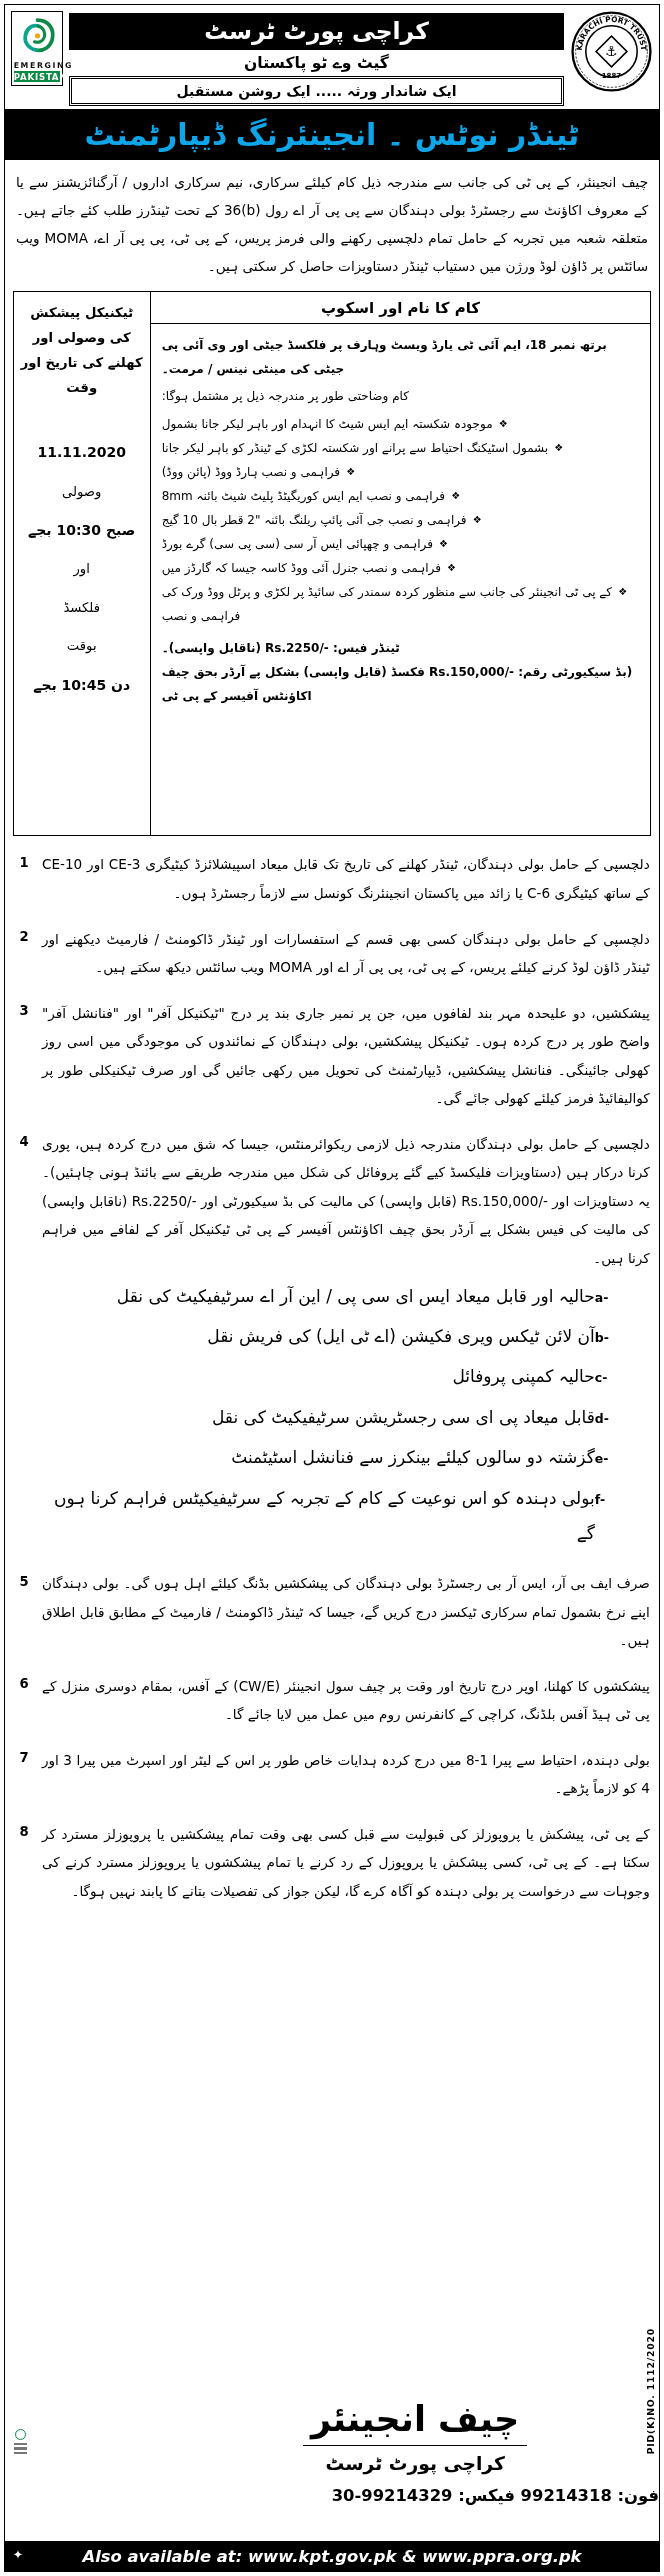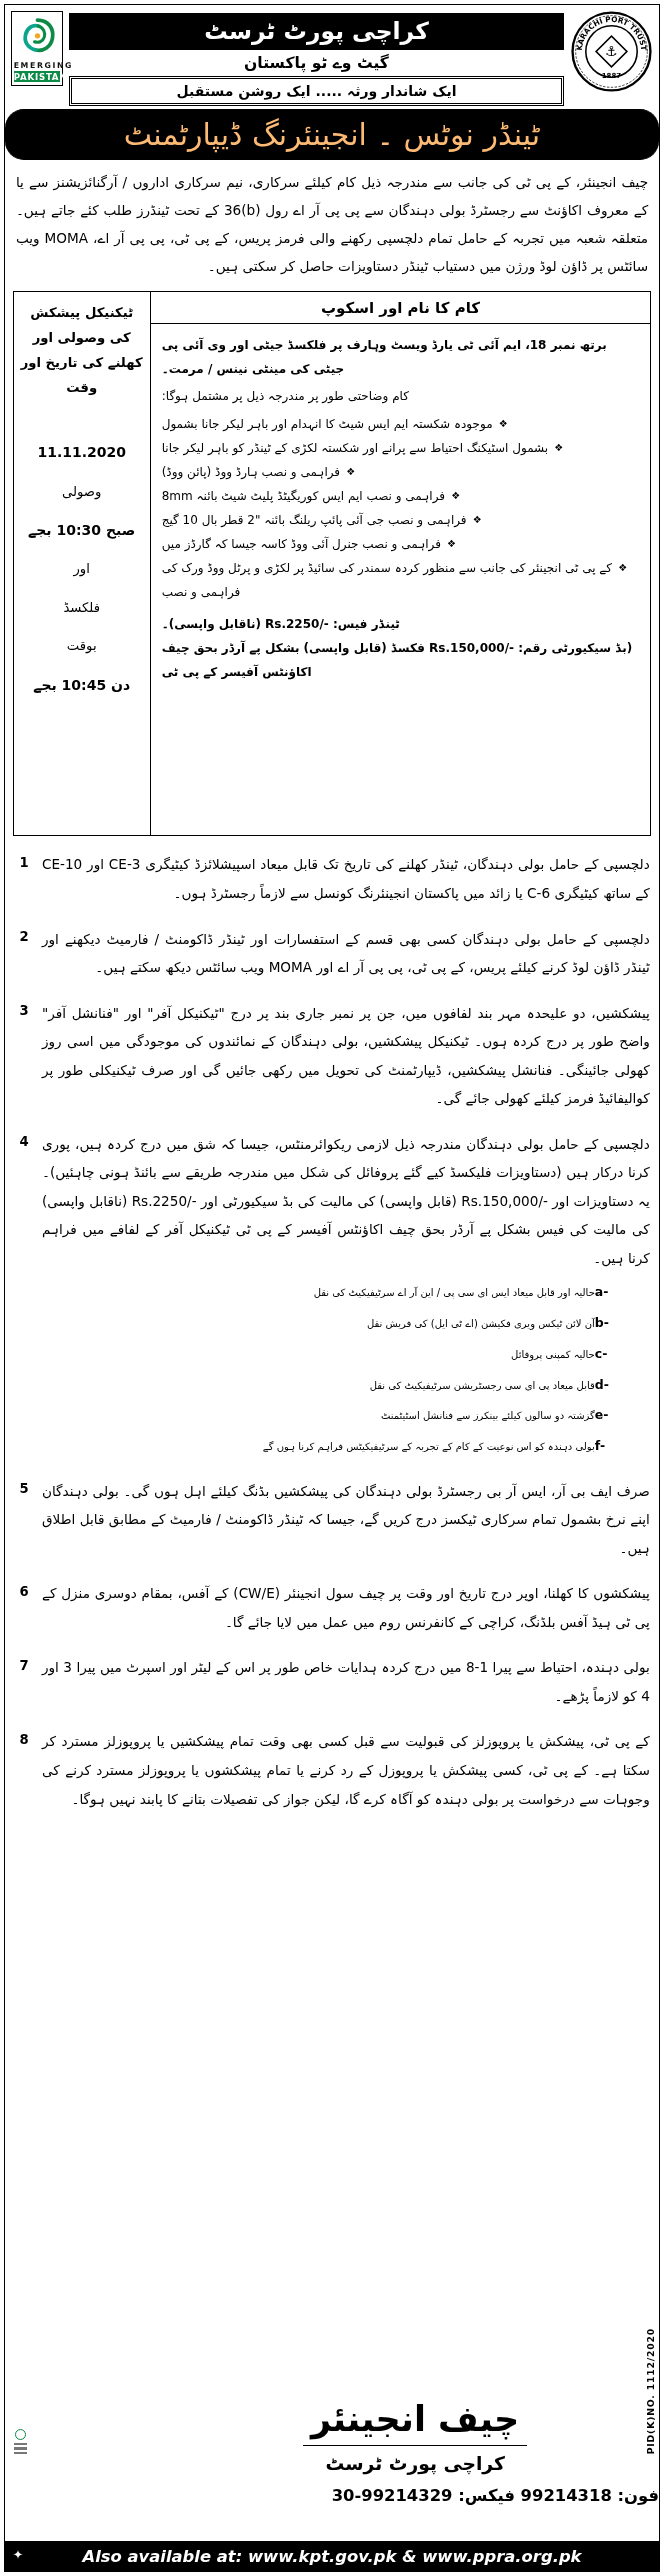--- a/index.html
+++ b/index.html
@@ -13,21 +13,21 @@
   .logo-emerging .swirl { display:block; margin:0 auto; }
   .logo-emerging .em-line1 { font-size:7.8px; letter-spacing:1.6px; font-weight:bold; color:#111; display:block; margin-top:1.6px; }
   .logo-emerging .em-line2 { font-size:8.6px; letter-spacing:0.8px; font-weight:bold; color:#fff; background:#0c8a46; display:block; margin-top:0.8px; padding:0.8px 0; }
   .header-center { flex:1; display:flex; flex-direction:column; gap:3.9px; padding-top:1.6px; }
   .title-strip { background:#000; color:#fff; text-align:center; font-size:23.4px; font-weight:bold; padding:4.7px 0; direction:rtl; }
   .subtitle { text-align:center; font-size:15.6px; font-weight:bold; direction:rtl; }
   .tagline-box { border:3.1px double #000; text-align:center; font-size:14px; font-weight:bold; padding:3.9px 0; direction:rtl; }
   .seal-wrap { width:83px; flex:0 0 auto; display:flex; justify-content:center; }
 
   
-  .banner { background:#000; color:#fdba74; text-align:center; font-size:30px; font-weight:normal; padding:7px 0; direction:rtl; border-top:1.6px solid #000; border-bottom:1.6px solid #000;border-radius:19px; }
+  .banner { background:#000; color:#0ea5e9; text-align:center; font-size:30px; font-weight:bold; padding:7px 0; direction:rtl; border-top:1.6px solid #000; border-bottom:1.6px solid #000; }
 
   
   .intro { direction:rtl; text-align:justify; font-size:13.6px; line-height:2.05; padding:9.3px 11px 7.8px 11px; }
 
   
   .tender-table { display:flex; border:1.6px solid #000; margin:3.1px 7.8px 11px 7.8px; min-height:545px; }
   .col-left { width:137px; border-right:1.6px solid #000; display:flex; flex-direction:column; }
   .col-left-header { font-weight:bold; direction:rtl; text-align:center; font-size:13.2px; line-height:1.9; padding:7.8px 6.2px; }
   .date-block { margin-top:36px; display:flex; flex-direction:column; gap:23.4px; align-items:center; direction:rtl; font-size:13.2px; }
   .date-strong { font-weight:bold; font-size:14px; }
@@ -43,21 +43,21 @@
   .security-line { font-weight:bold; }
 
   
   .conditions { padding:3.1px 9.3px 0 9.3px; display:flex; flex-direction:column; gap:17px; flex:1; }
   .cond { display:flex; gap:7.8px; }
   .cond-num { width:20px; flex:0 0 auto; font-weight:bold; font-size:13.2px; text-align:center; padding-top:4.7px; }
   .cond-text { flex:1; direction:rtl; text-align:justify; font-size:13.6px; line-height:2.1; }
   .subitems { display:flex; flex-direction:column; gap:4.7px; margin-top:6.2px; }
   .subitem { display:flex; align-items:baseline; }
   .sub-marker { width:55px; flex:0 0 auto; direction:ltr; text-align:left; font-size:12.5px; font-weight:bold; }
-  .sub-text { flex:1; direction:rtl; text-align:right; font-size:10px; }
+  .sub-text { flex:1; direction:rtl; text-align:right; font-size:17px; }
 
   
   .sig-block { margin:20px 132px 4.7px auto; text-align:center; direction:rtl; }
   .sig-name { font-size:35px; font-weight:bold; letter-spacing:0.8px; padding:0 7.8px 6.2px 7.8px; }
   .sig-org { font-size:18.7px; font-weight:bold; border-top:1.6px solid #000; padding-top:6.2px; }
   .contact-line { text-align:right; direction:rtl; font-weight:bold; font-size:16.4px; margin:7.8px 0 36px 0; }
 
   
   .pid-note { position:absolute; right:3.1px; bottom:117px; writing-mode:vertical-rl; transform:rotate(180deg); font-size:9.3px; font-weight:bold; letter-spacing:0.8px; }
   .mini-logo { position:absolute; left:6.2px; bottom:117px; width:18.7px; display:flex; flex-direction:column; align-items:center; gap:2.3px; }
@@ -131,20 +131,21 @@
         <div class="col-right-header">کام کا نام اور اسکوپ</div>
         <div class="scope">
           <div class="scope-title">برتھ نمبر 18، ایم آئی ٹی یارڈ ویسٹ وہارف پر فلکسڈ جیٹی اور وی آئی پی جیٹی کی مینٹی نینس / مرمت۔</div>
           <div class="scope-sub">کام وضاحتی طور پر مندرجہ ذیل پر مشتمل ہوگا:</div>
           <ul class="scope-list">
             <li>موجودہ شکستہ ایم ایس شیٹ کا انہدام اور باہر لیکر جانا بشمول</li>
             <li>بشمول اسٹیکنگ احتیاط سے پرانے اور شکستہ لکڑی کے ٹینڈر کو باہر لیکر جانا</li>
             <li>فراہمی و نصب ہارڈ ووڈ (پائن ووڈ)</li>
             <li>فراہمی و نصب ایم ایس کوریگیٹڈ پلیٹ شیٹ بائنہ 8mm</li>
             <li>فراہمی و نصب جی آئی پائپ ریلنگ بائنہ "2 قطر بال 10 گیج</li>
+            <li>فراہمی و چھپائی ایس آر سی (سی پی سی) گرے بورڈ</li>
             <li>فراہمی و نصب جنرل آئی ووڈ کاسہ جیسا کہ گارڈز میں</li>
             <li>کے پی ٹی انجینئر کی جانب سے منظور کردہ سمندر کی سائیڈ پر لکڑی و پرٹل ووڈ ورک کی فراہمی و نصب</li>
           </ul>
           <div class="fee-line">ٹینڈر فیس: -/Rs.2250 (ناقابل واپسی)۔</div>
           <div class="security-line">(بڈ سیکیورٹی رقم: -/Rs.150,000 فکسڈ (قابل واپسی) بشکل پے آرڈر بحق چیف اکاؤنٹس آفیسر کے پی ٹی</div>
         </div>
       </div>
     </div>
 
     <div class="conditions">

